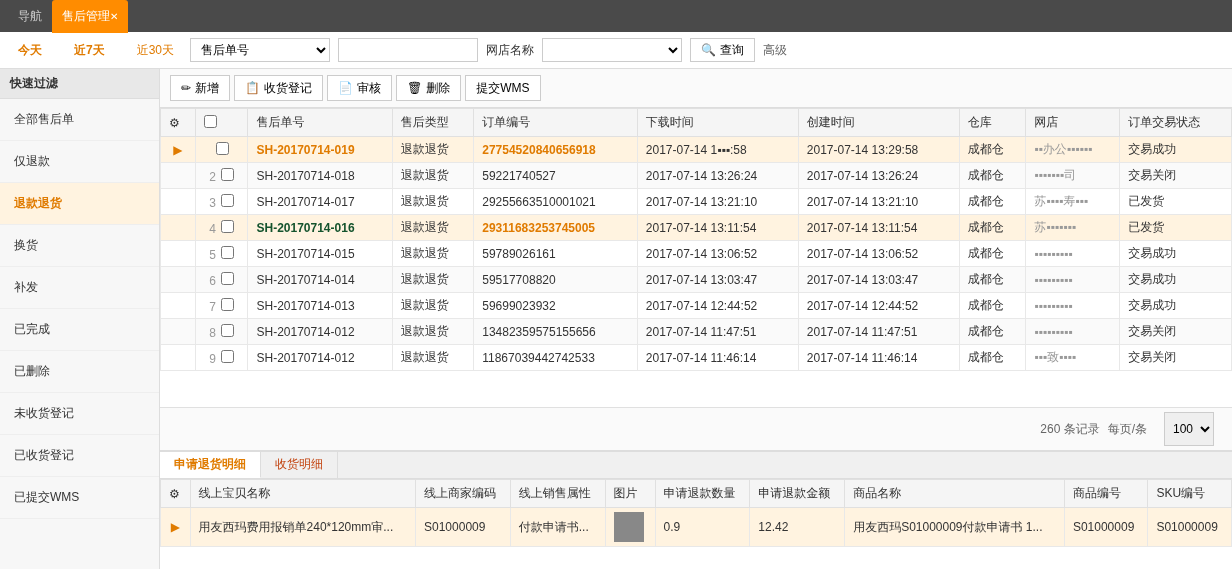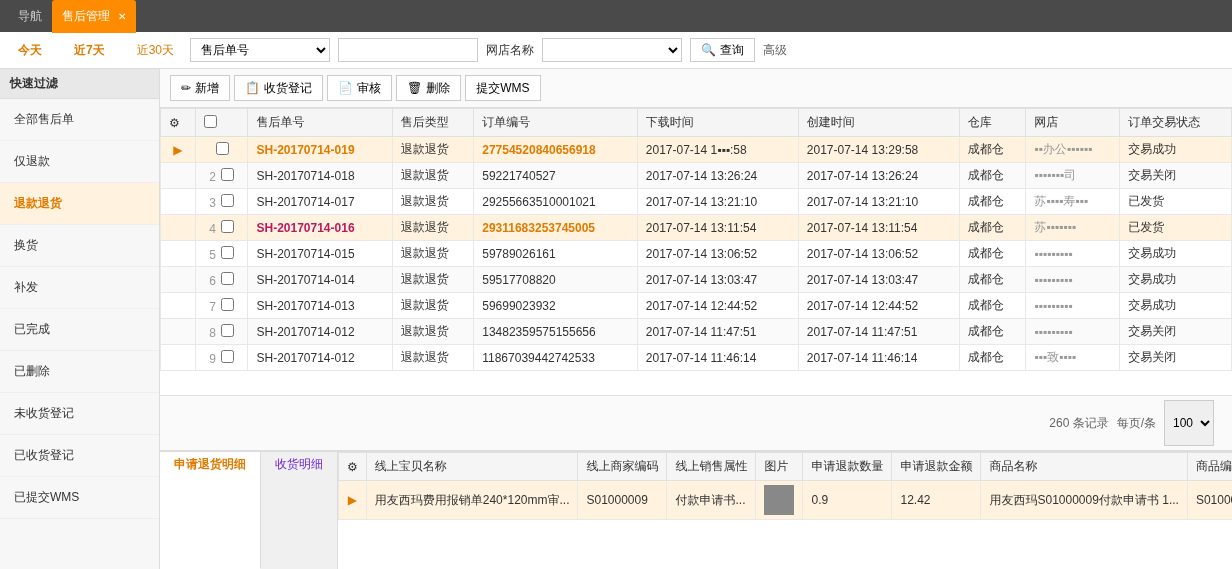--- a/index.html
+++ b/index.html
@@ -18,21 +18,21 @@
       padding: 0 10px;
       font-size: 12px;
     }
     .tab-active {
       background: #ff8c00;
       color: white;
       padding: 8px 10px;
       border-radius: 3px 3px 0 0;
       display: flex;
       align-items: center;
-      gap: 8px;
+      gap: 0;
       font-size: 12px;
     }
     .tab-close {
       cursor: pointer;
       font-size: 10px;
       color: white;
     }
 
     
     .toolbar-row {
@@ -189,44 +189,45 @@
       align-items: center;
       justify-content: flex-end;
       gap: 8px;
       border-top: 1px solid #e0e0e0;
       background: #fafafa;
       font-size: 12px;
       color: #666;
     }
     .page-select {
       border: 1px solid #ccc;
-      padding: 14px 4px;
+      padding: 8px 4px;
       font-size: 12px;
       width: 50px;
+      margin-left: 9px;
     }
 
     
     .bottom-panel {
       height: 120px;
       border-top: 2px solid #ddd;
       background: #fff;
       display: flex;
-      flex-direction: row;
+      flex-direction: column;
     }
     .bottom-tabs {
       display: flex;
       border-bottom: 1px solid #ddd;
       background: #f0f0f0;
     }
     .bottom-tab {
       padding: 4px 14px;
       cursor: pointer;
       font-size: 12px;
       border-right: 1px solid #ddd;
-      color: #6d28d9;
+      color: #c2410c;
     }
     .bottom-tab.active {
       background: #fff;
       border-bottom: 1px solid #fff;
       color: #e07b00;
       font-weight: bold;
     }
     .bottom-table-container {
       overflow: auto;
       flex: 1;
@@ -383,21 +384,21 @@
     <td>成都仓</td>
     <td style="color:#999;">苏▪▪▪▪寿▪▪▪</td>
     <td>已发货</td>
   </tr>
             <tr class="highlighted">
     <td style="color:#e07b00;text-align:center;"></td>
     <td style="text-align:center;">
       <span style="color:#999;">4</span>
       <input type="checkbox" style="margin-left: 2px;">
     </td>
-    <td style="font-weight:bold;color:#be185d;">SH-20170714-016</td>
+    <td style="font-weight:bold;color:#14532d;">SH-20170714-016</td>
     <td>退款退货</td>
     <td style="font-weight:bold;color:#e07b00;">29311683253745005</td>
     <td>2017-07-14 13:11:54</td>
     <td>2017-07-14 13:11:54</td>
     <td>成都仓</td>
     <td style="color:#999;">苏▪▪▪▪▪▪▪</td>
     <td>已发货</td>
   </tr>
             <tr>
     <td style="color:#e07b00;text-align:center;"></td>

